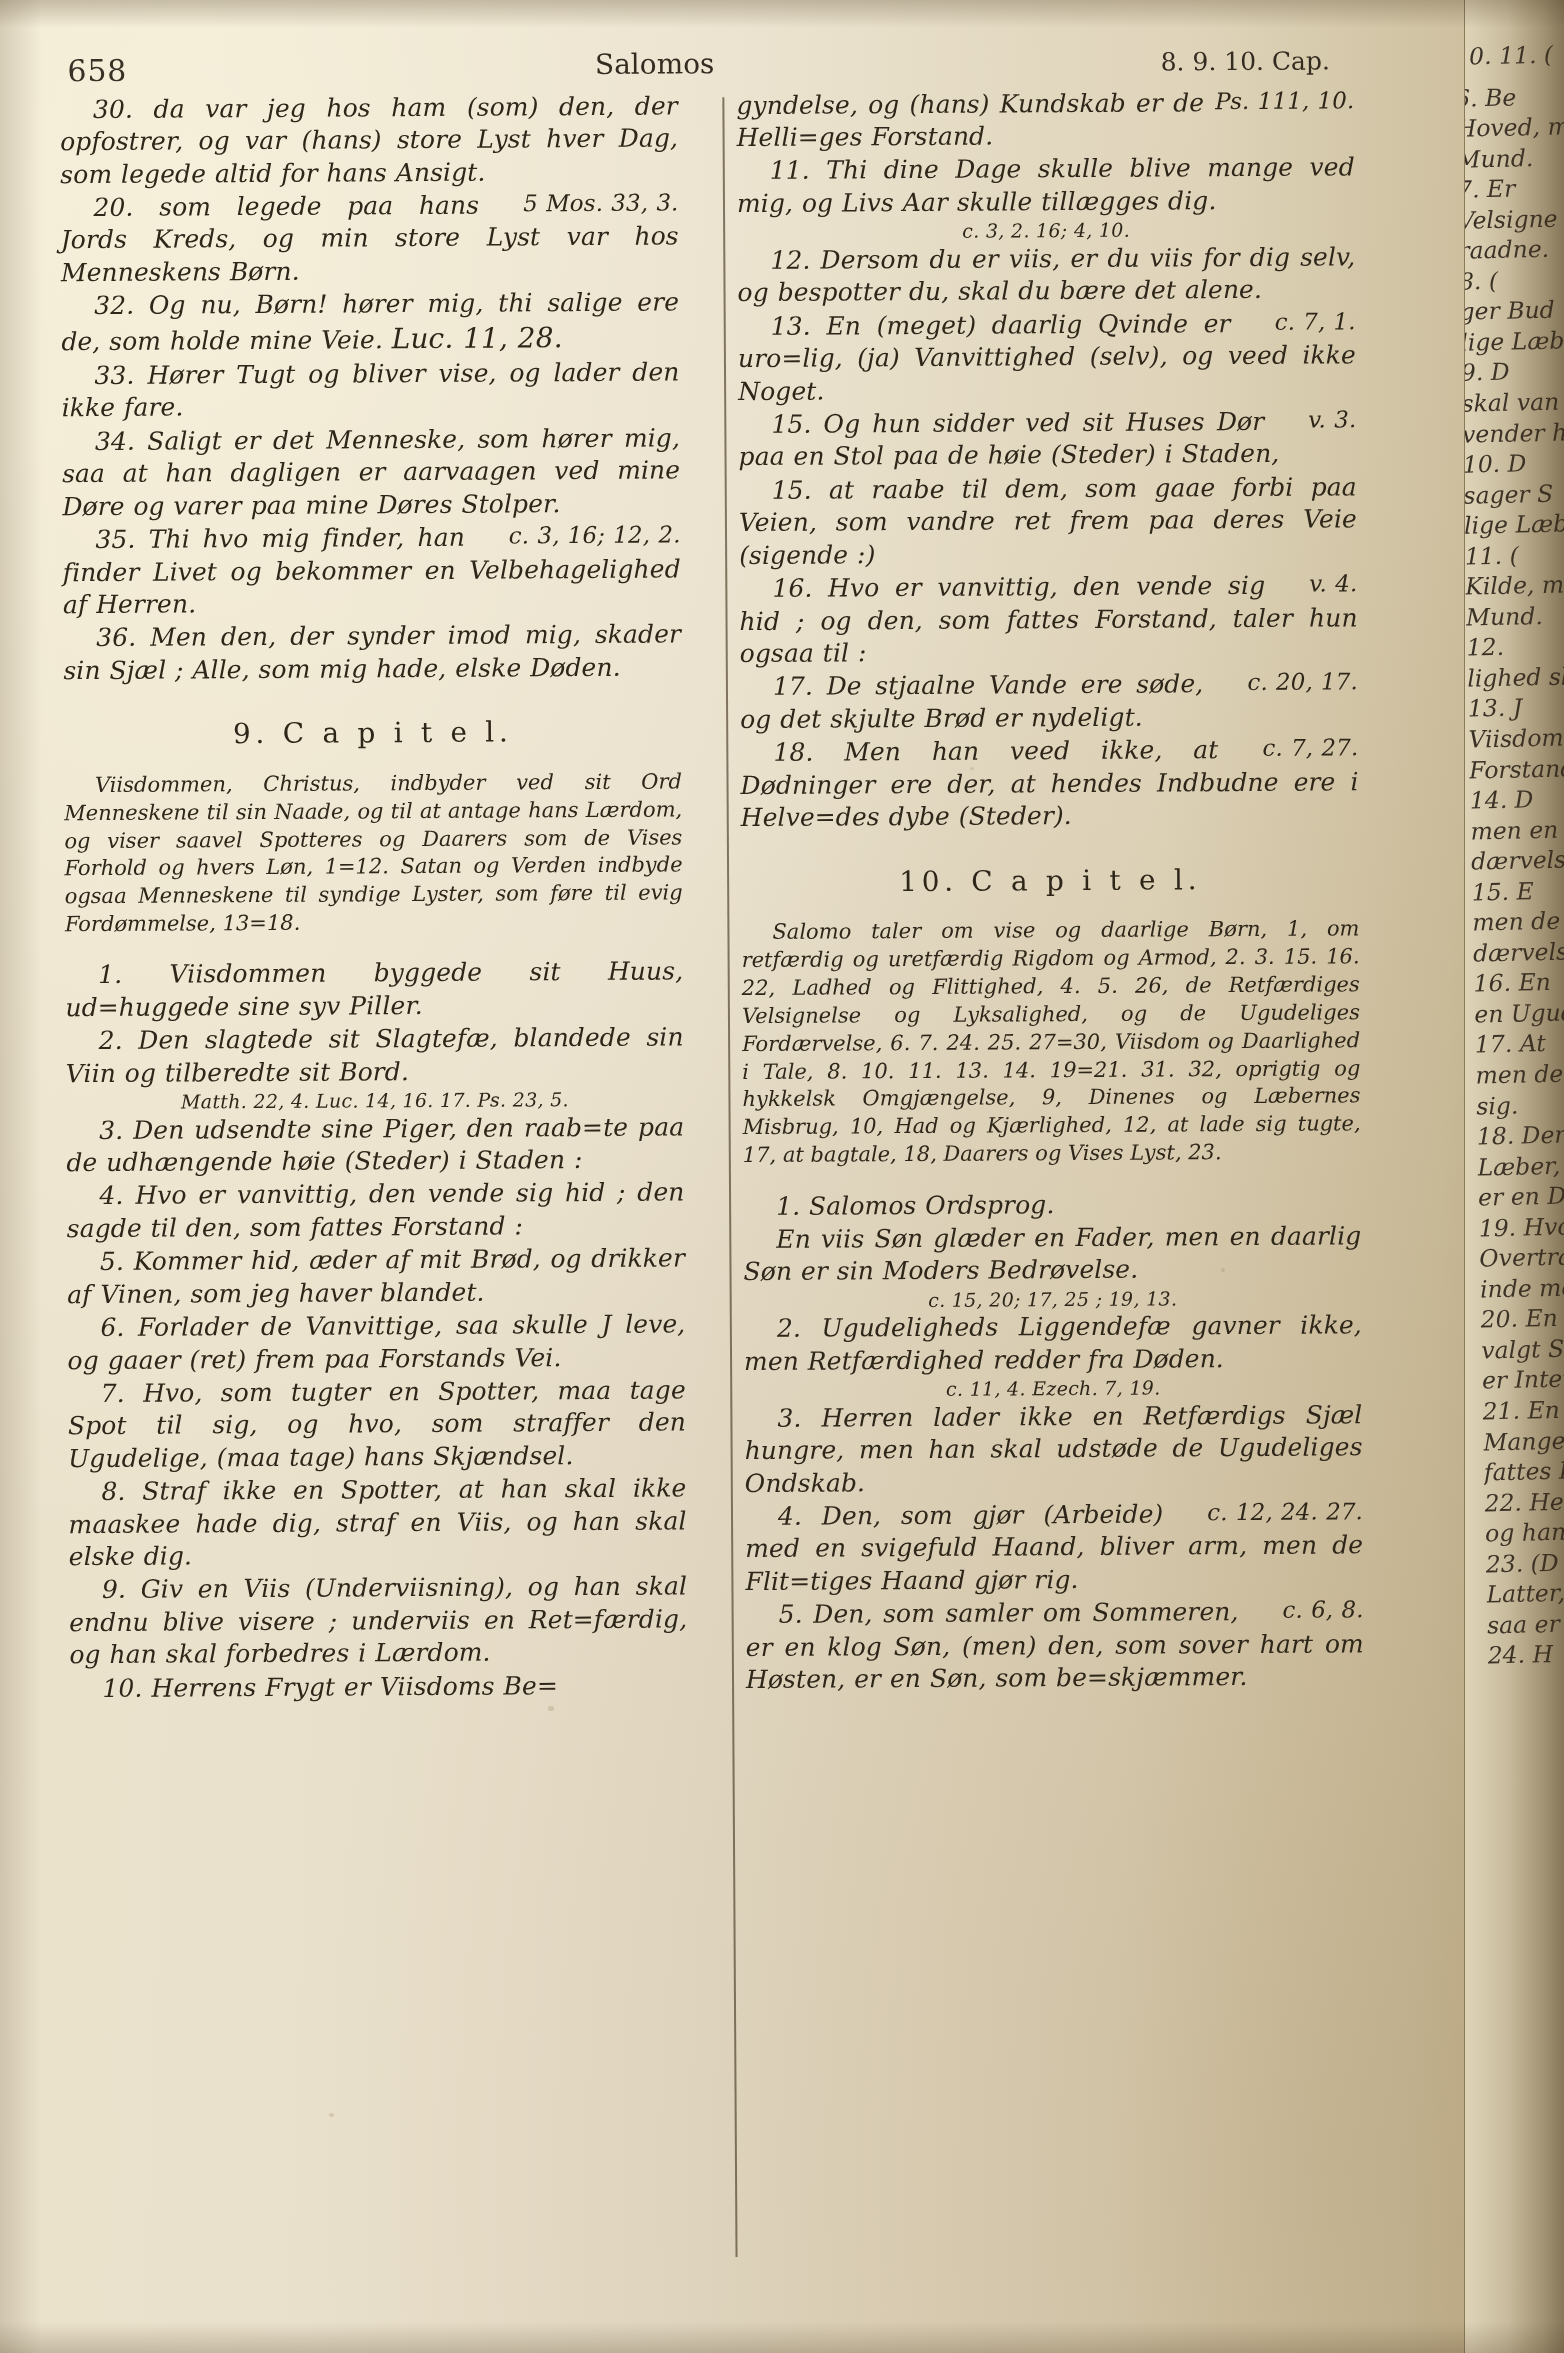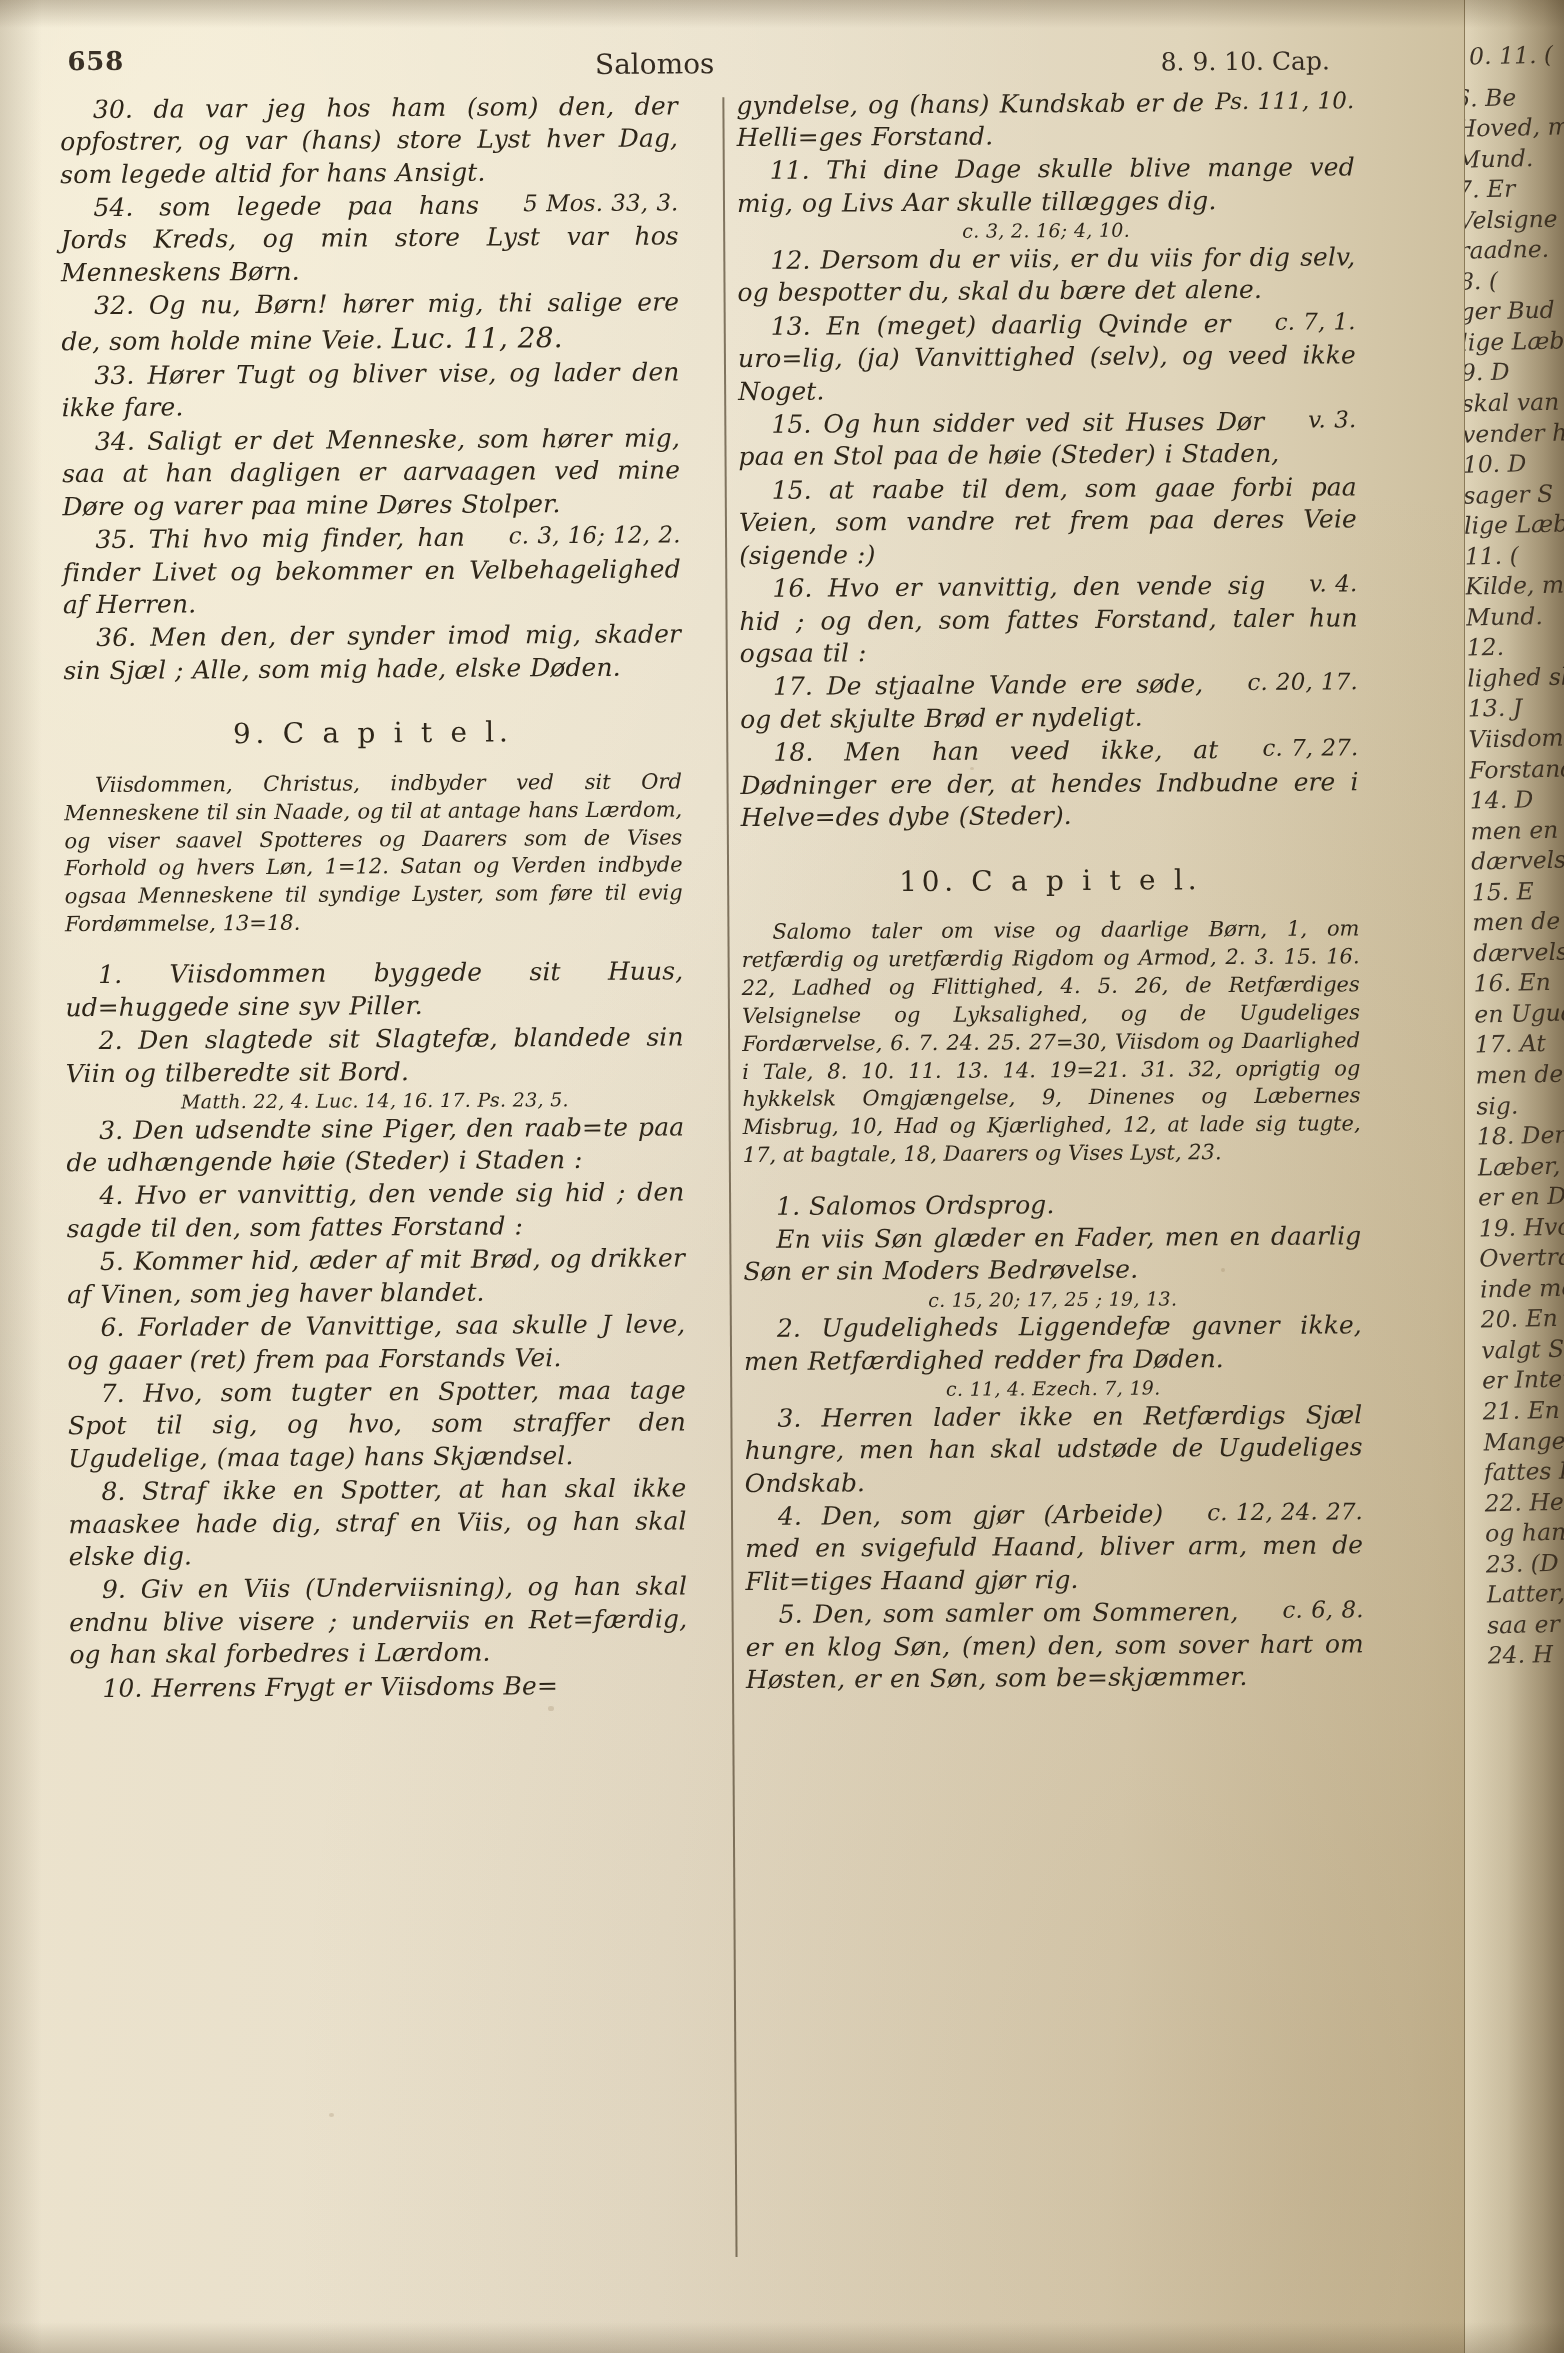--- a/index.html
+++ b/index.html
@@ -64,25 +64,24 @@
 
   .header {
     position: relative;
     height: 44px;
     width: 1330px;
     margin-left: 7.8px;
   }
   .folio {
     position: absolute;
     left: 12.5px;
-    top: 1px;
-    font-size: 26px;
+    top: 8px;
+    font-size: 30px;
     letter-spacing: 0.8px;
     color: #3a3126;
-    font-weight: bold;
   }
   .running-title {
     position: absolute;
     left: 540px;
     top: 6.3px;
     font-size: 28px;
     color: #342b21;
     font-family: "DejaVu Serif", serif;
     font-style: normal;
   }
@@ -230,21 +229,21 @@
 
       <div class="col col-left">
 
         <p class="v">
           <span class="n">30.</span>
           <span>da var jeg hos ham (som) den, der opfostrer, og var (hans) store Lyst hver Dag, som legede altid for hans Ansigt.</span>
         </p>
 
         <p class="v">
           <span class="ref-right">5 Mos. 33, 3.</span>
-          <span class="n">54.</span>
+          <span class="n">20.</span>
           <span>som legede paa hans Jords Kreds, og min store Lyst var hos Menneskens Børn.</span>
         </p>
 
         <p class="v">
           <span class="n">32.</span>
           <span>Og nu, Børn! hører mig, thi salige ere de, som holde mine Veie.</span>
           <span class="ref">Luc. 11, 28.</span>
         </p>
 
         <p class="v">

